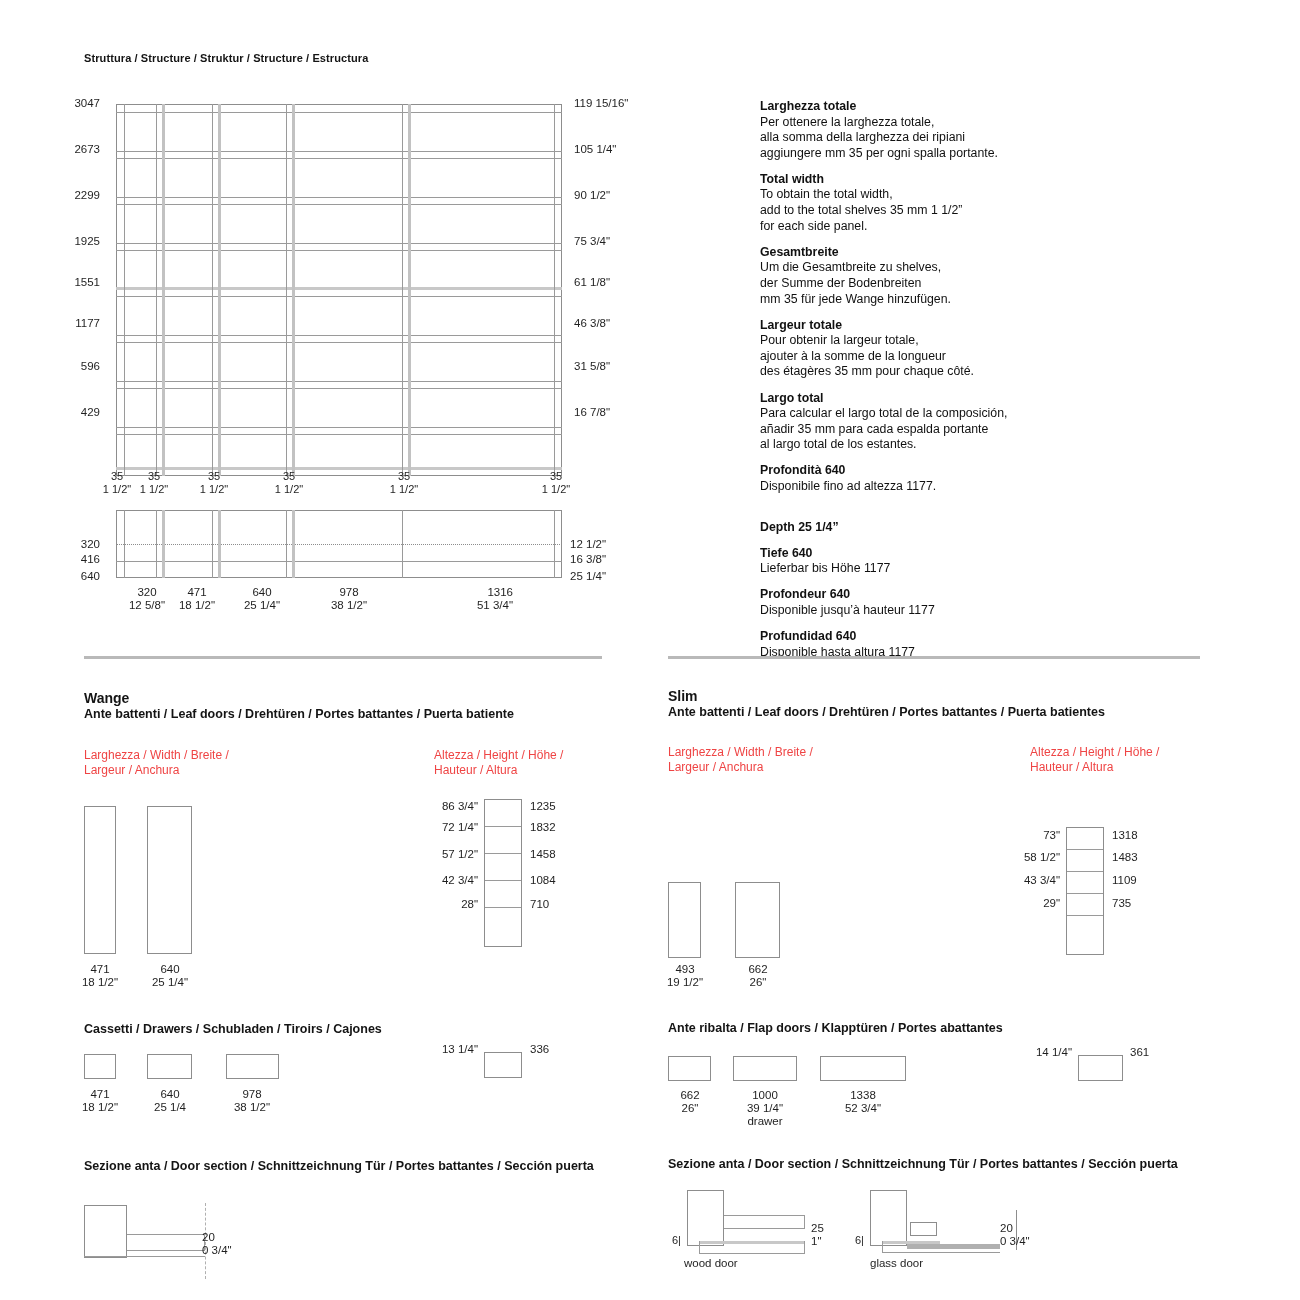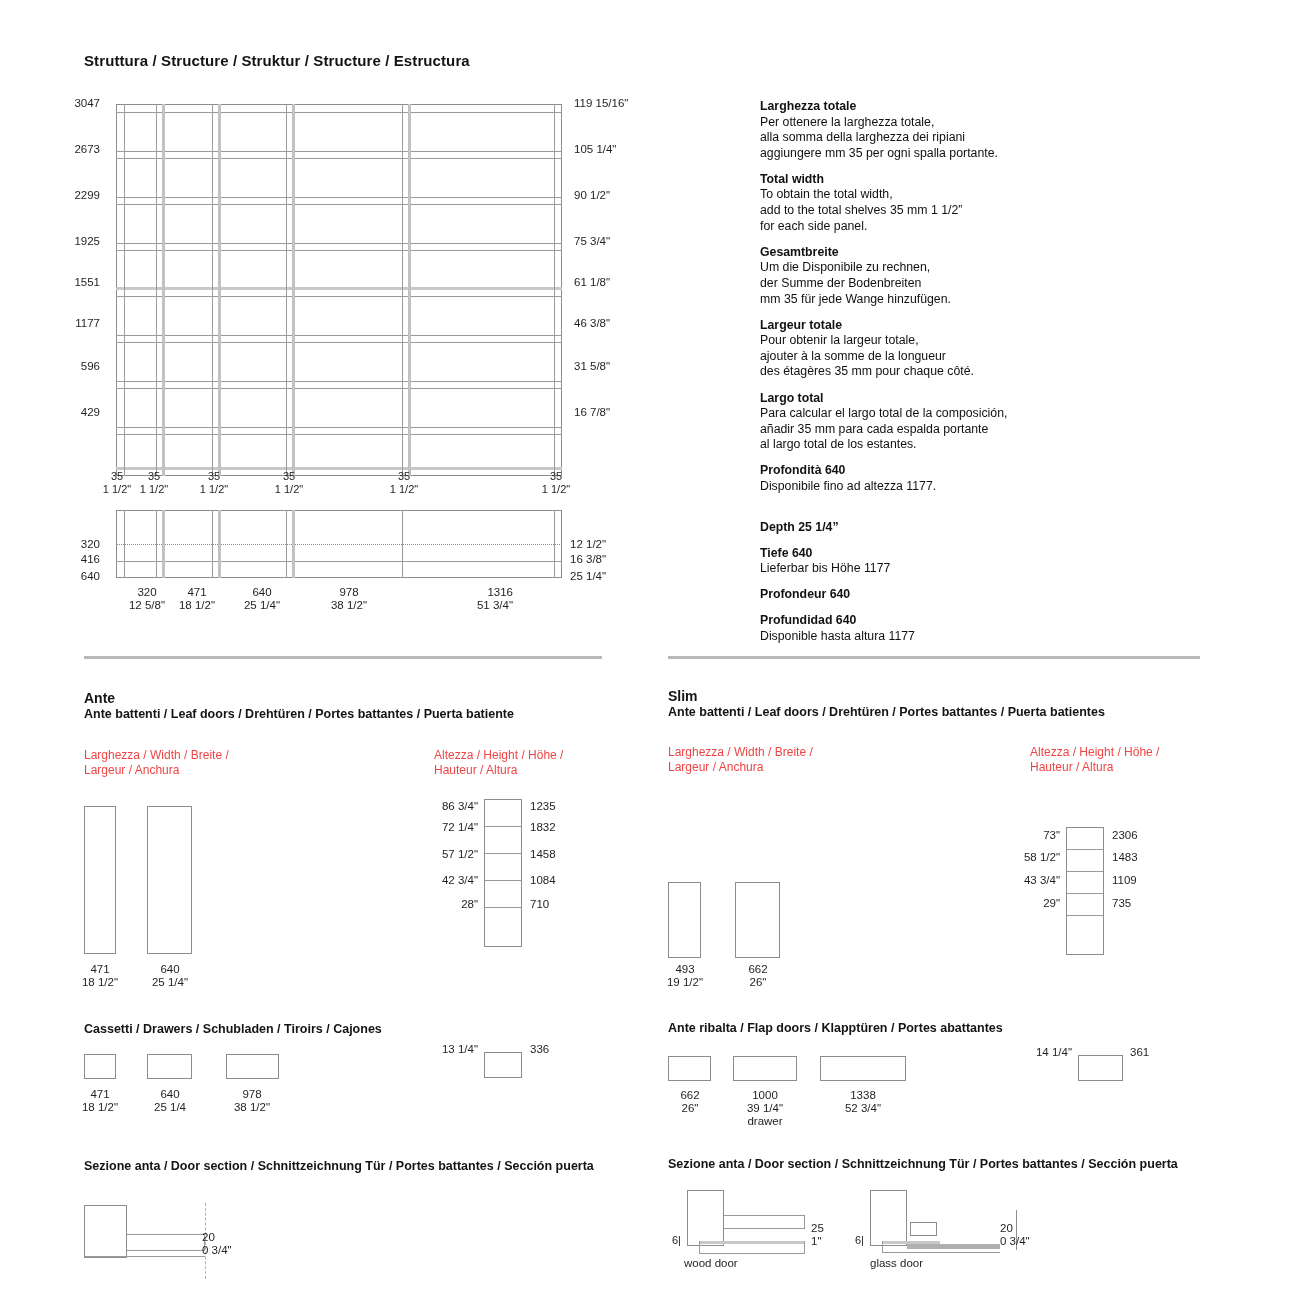--- a/index.html
+++ b/index.html
@@ -12,21 +12,21 @@
     height: 1300px;
     position: relative;
     font-family: "Liberation Sans", sans-serif;
     color: #1a1a1a;
     overflow: hidden;
   }
   .abs { position: absolute; }
 
   
   .sec-title {
-    font-size: 15px;
+    font-size: 11px;
     font-weight: bold;
     letter-spacing: 0.1px;
     color: #141414;
     white-space: nowrap;
   }
   .grp-name {
     font-size: 14px;
     font-weight: bold;
     color: #141414;
     white-space: nowrap;
@@ -224,21 +224,21 @@
     <div class="para">aggiungere mm 35 per ogni spalla portante.</div>
   </div>
   <div style="margin-bottom:10.5px;">
     <div class="para para-head">Total width</div>
     <div class="para">To obtain the total width,</div>
     <div class="para">add to the total shelves 35 mm 1 1/2”</div>
     <div class="para">for each side panel.</div>
   </div>
   <div style="margin-bottom:10.5px;">
     <div class="para para-head">Gesamtbreite</div>
-    <div class="para">Um die Disponibile zu rechnen,</div>
+    <div class="para">Um die Gesamtbreite zu shelves,</div>
     <div class="para">der Summe der Bodenbreiten</div>
     <div class="para">mm 35 für jede Wange hinzufügen.</div>
   </div>
   <div style="margin-bottom:10.5px;">
     <div class="para para-head">Largeur totale</div>
     <div class="para">Pour obtenir la largeur totale,</div>
     <div class="para">ajouter à la somme de la longueur</div>
     <div class="para">des étagères 35 mm pour chaque côté.</div>
   </div>
   <div style="margin-bottom:10.5px;">
@@ -253,31 +253,32 @@
   </div>
   <div style="margin-bottom:10.5px;">
     <div class="para para-head">Depth 25 1/4”</div>
   </div>
   <div style="margin-bottom:10.5px;">
     <div class="para para-head">Tiefe 640</div>
     <div class="para">Lieferbar bis Höhe 1177</div>
   </div>
   <div style="margin-bottom:10.5px;">
     <div class="para para-head">Profondeur 640</div>
+    <div class="para">Disponible jusqu’à hauteur 1177</div>
   </div>
   <div>
     <div class="para para-head">Profundidad 640</div>
     <div class="para">Disponible hasta altura 1177</div>
   </div>
 </div>
 
 <div class="abs rule" style="left:84px; top:656px; width:518px;"></div>
 <div class="abs rule" style="left:668px; top:656px; width:532px;"></div>
 
-<div class="abs grp-name" style="left:84px; top:690px;">Ante</div>
+<div class="abs grp-name" style="left:84px; top:690px;">Wange</div>
 <div class="abs grp-sub" style="left:84px; top:707px;">Ante battenti / Leaf doors / Drehtüren / Portes battantes / Puerta batiente</div>
 
 <div class="abs axis-label" style="left:84px; top:748px;">
   <div>Larghezza / Width  / Breite /</div>
   <div>Largeur / Anchura</div>
 </div>
 <div class="abs axis-label" style="left:434px; top:748px;">
   <div>Altezza / Height  / Höhe /</div>
   <div>Hauteur / Altura</div>
 </div>
@@ -379,21 +380,21 @@
   <div class="ladder-row" style="height:22px;"></div>
   <div class="ladder-row" style="height:22px;"></div>
   <div class="ladder-row" style="height:22px;"></div>
   <div style="height:38px;"></div>
 </div>
 <div class="abs dim dim-r" style="left:986px; top:829px; width:74px;">73"</div>
 <div class="abs dim dim-r" style="left:986px; top:851px; width:74px;">58 1/2"</div>
 <div class="abs dim dim-r" style="left:986px; top:874px; width:74px;">43 3/4"</div>
 <div class="abs dim dim-r" style="left:986px; top:897px; width:74px;">29"</div>
 
-<div class="abs dim" style="left:1112px; top:829px;">2306</div>
+<div class="abs dim" style="left:1112px; top:829px;">1318</div>
 <div class="abs dim" style="left:1112px; top:851px;">1483</div>
 <div class="abs dim" style="left:1112px; top:874px;">1109</div>
 <div class="abs dim" style="left:1112px; top:897px;">735</div>
 
 <div class="abs sub-title" style="left:668px; top:1021px;">Ante ribalta / Flap doors / Klapptüren / Portes abattantes</div>
 
 <div class="abs box-ol" style="left:668px; top:1056px; width:43px; height:25px;"></div>
 <div class="abs dim dim-c" style="left:660px; top:1089px; width:60px;">
   <div>662</div>
   <div>26"</div>

